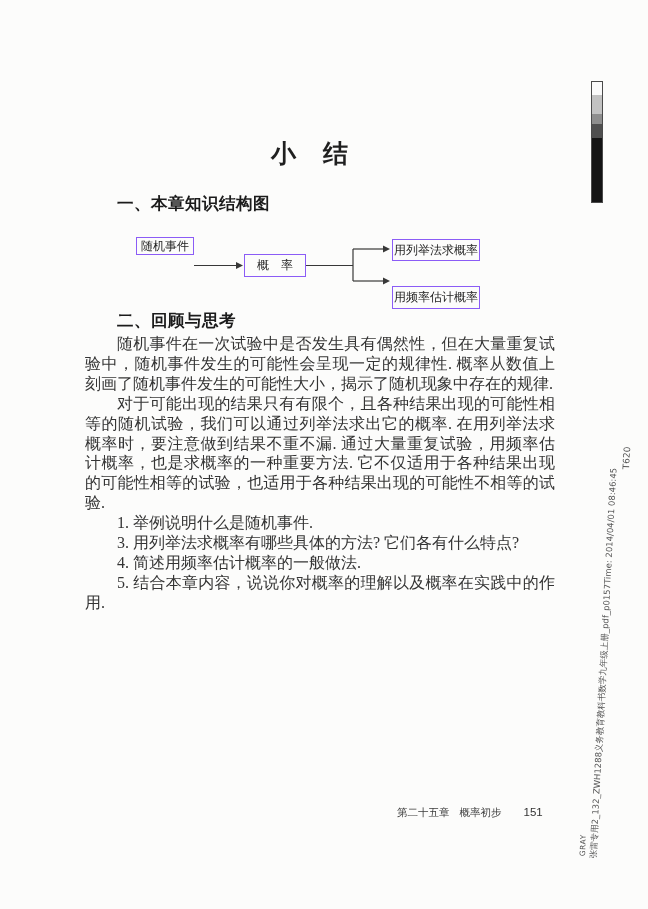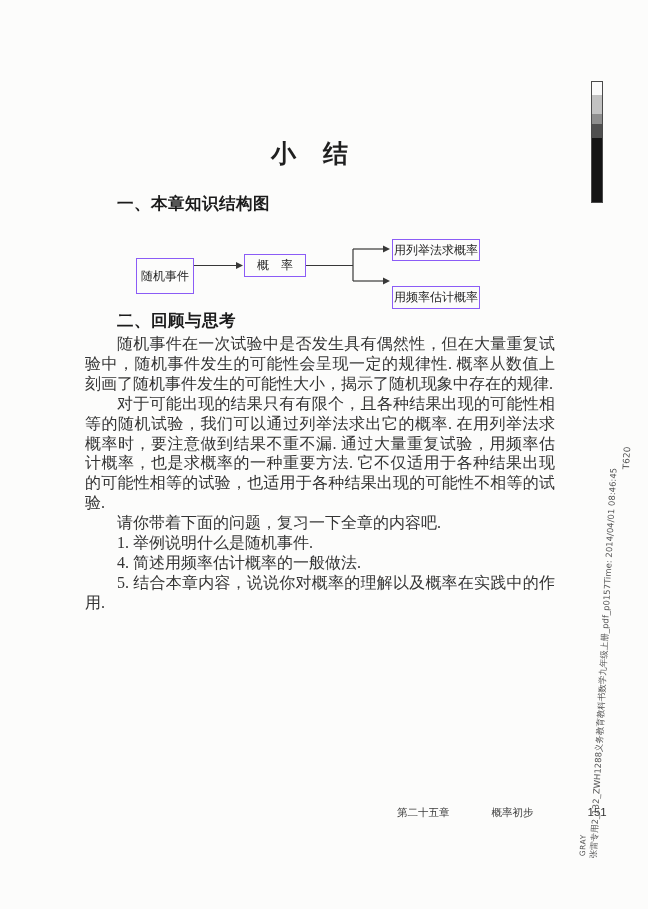--- a/index.html
+++ b/index.html
@@ -28,38 +28,38 @@
 
   
   .flowchart { position:absolute; left:110px; top:230px; width:390px; height:72px; }
   .flowchart svg { position:absolute; left:0; top:0; }
   .fnode {
     position:absolute; box-sizing:border-box;
     border:1px solid #8b5cf6; background:#fcfcfb;
     display:flex; align-items:center; justify-content:center;
     font-size:12px; color:#242424; white-space:nowrap;
   }
-  .n1 { left:26px;  top:28px; width:58px; height:36px; }
+  .n1 { left:26px;  top:7px; width:58px; height:18px; }
   .n2 { left:134px; top:24px; width:62px; height:23px; }
   .n3 { left:282px; top:9px;  width:88px; height:22px; }
   .n4 { left:282px; top:40px; width:88px; height:23px;margin-top:16px; }
 
   
   .bodytext {
     position:absolute; left:85px; top:334px; width:470px;
     font-size:16px; line-height:19.9px; text-align:justify;
     color:#343434;
   }
   .bodytext p { margin:0; text-indent:2em; }
 
   
   .footer {
     position:absolute; left:397px; top:806px;
     font-size:10.5px; color:#3b3b3b;
-    display:flex; align-items:baseline; white-space:nowrap;gap:32px;
+    display:flex; align-items:baseline; white-space:nowrap;
   }
   .footer .book-section { margin-left:10px; }
   .footer .page-num {
     margin-left:22px; font-family:"Liberation Sans", sans-serif;
     font-size:11.5px; color:#333;
   }
 
   
   .grayscale-bar {
     position:absolute; left:591px; top:81px; width:12px; height:122px;
@@ -110,22 +110,22 @@
     <div class="fnode n2">概　率</div>
     <div class="fnode n3">用列举法求概率</div>
     <div class="fnode n4">用频率估计概率</div>
   </div>
 
   <h2 class="sec-heading sec2">二、回顾与思考</h2>
 
   <div class="bodytext">
     <p>随机事件在一次试验中是否发生具有偶然性，但在大量重复试验中，随机事件发生的可能性会呈现一定的规律性. 概率从数值上刻画了随机事件发生的可能性大小，揭示了随机现象中存在的规律.</p>
     <p>对于可能出现的结果只有有限个，且各种结果出现的可能性相等的随机试验，我们可以通过列举法求出它的概率. 在用列举法求概率时，要注意做到结果不重不漏. 通过大量重复试验，用频率估计概率，也是求概率的一种重要方法. 它不仅适用于各种结果出现的可能性相等的试验，也适用于各种结果出现的可能性不相等的试验.</p>
-    <p>请你带着下面的问题，复习一下全章的内容吧.</p>
     <p>1. 举例说明什么是随机事件.</p>
+    <p>3. 用列举法求概率有哪些具体的方法? 它们各有什么特点?</p>
     <p>4. 简述用频率估计概率的一般做法.</p>
     <p>5. 结合本章内容，说说你对概率的理解以及概率在实践中的作用.</p>
   </div>
 
   <div class="footer">
     <span>第二十五章</span>
     <span class="book-section">概率初步</span>
     <span class="page-num">151</span>
   </div>
 

